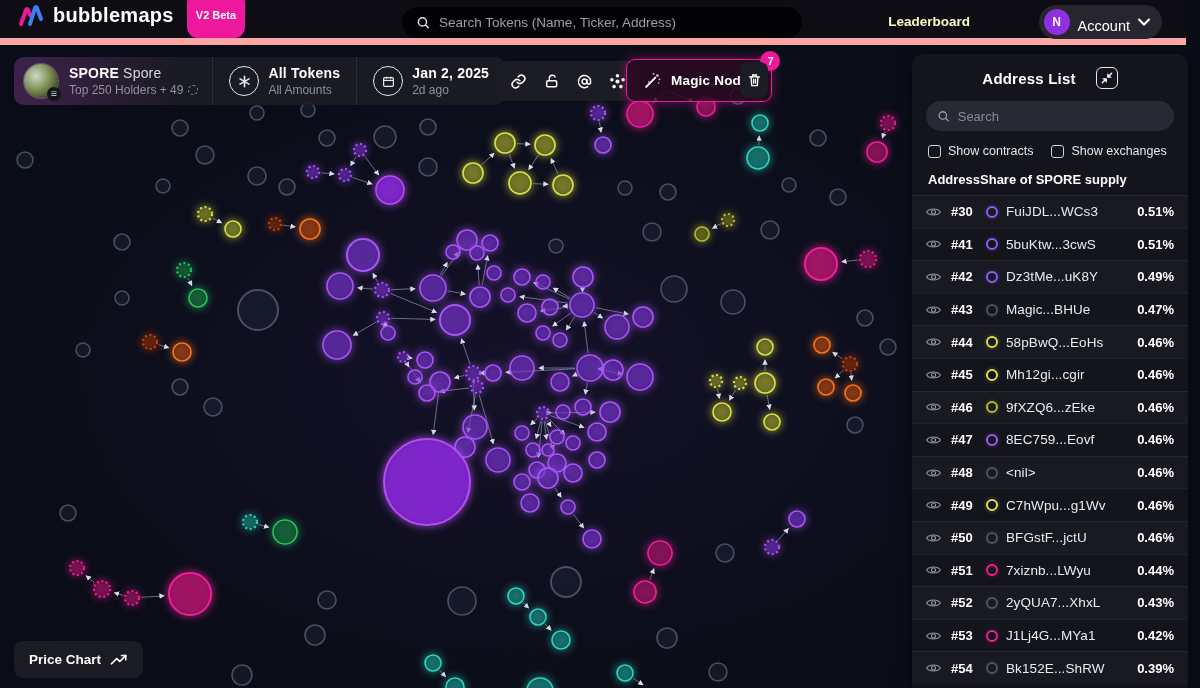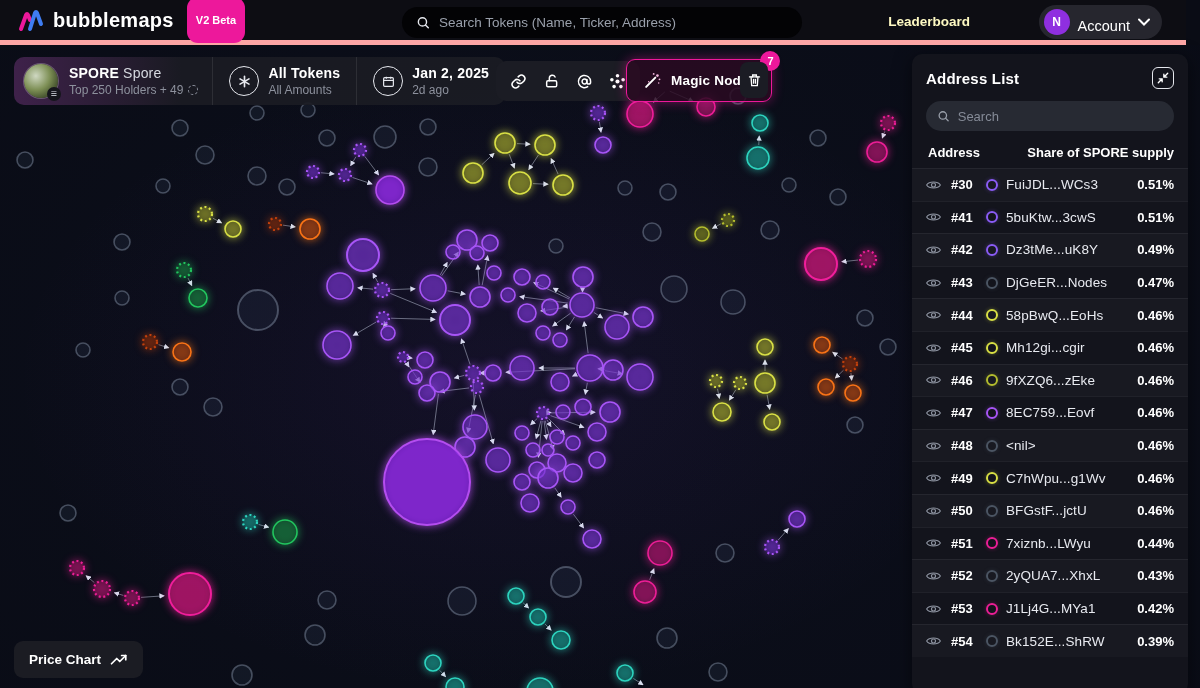--- a/index.html
+++ b/index.html
@@ -1,21 +1,21 @@
 <!DOCTYPE html>
 <html><head>
 <meta charset="utf-8">
 <style>
   * { margin:0; padding:0; box-sizing:border-box; }
   html,body { width:1200px; height:688px; overflow:hidden; background:#0a0c15;
     font-family:"Liberation Sans", sans-serif; color:#fff; }
 
   
   #topbar { position:absolute; left:0; top:0; width:1186px; height:45px; background:#0d0d13;
-    border-bottom:5px solid #fca5a5; z-index:10; display:flex; align-items:center; }
+    border-bottom:7px solid #fca5a5; z-index:10; display:flex; align-items:flex-end; }
   #logo-wrap { display:flex; align-items:center; gap:9px; margin-left:18px; }
   #logo-text { font-size:20px; font-weight:700; letter-spacing:.3px; }
   #beta-badge { background:#ed189b; color:#fff; font-size:11px; font-weight:700;
     padding:17px 9px; border-radius:11px; margin-left:4px; }
   #token-search { position:absolute; left:402px; top:7px; width:400px; height:31px;
     background:#030305; border-radius:17px; display:flex; align-items:center; padding:0 14px; gap:9px; }
   #token-search input { background:transparent; border:none; outline:none; color:#cfd3dc;
     font-size:13.5px; width:100%; font-family:"Liberation Sans", sans-serif; }
   #token-search input::placeholder { color:#9aa0ab; }
   #leaderboard-link { position:absolute; right:216px; top:14px; color:#fef9c3; font-size:13.5px; font-weight:700; }
@@ -64,34 +64,34 @@
     border-radius:8px; display:flex; align-items:center; justify-content:center; z-index:5; cursor:pointer; }
 
   
   #price-chart-btn { position:absolute; left:14px; top:641px; height:37px; background:#1b1c23;
     border-radius:9px; display:flex; align-items:center; gap:9px; padding:0 15px; z-index:5; cursor:pointer;text-align:center; }
   #price-chart-label { font-size:13.5px; font-weight:700; }
 
   
   #panel { position:absolute; left:912px; top:54px; width:276px; height:640px; background:#13141c;
     border-radius:10px; z-index:6; padding:13px 0 0 0; box-shadow:0 4px 18px rgba(0,0,0,.5); }
-  #panel-head { display:flex; align-items:center; justify-content:space-between; padding:0 14px;gap:20px; }
+  #panel-head { display:flex; align-items:center; justify-content:center; padding:0 14px;gap:20px; }
   #panel-title { font-size:15px; font-weight:700; letter-spacing:.2px; }
   #panel-collapse { width:22px; height:22px; border:1.5px solid #e6e8ee; border-radius:6px;
     display:flex; align-items:center; justify-content:center; cursor:pointer; }
   #panel-search { margin:12px 14px 0 14px; height:30px; background:#272a33; border-radius:16px;
     display:flex; align-items:center; gap:8px; padding:0 11px; }
   #panel-search input { background:transparent; border:none; outline:none; color:#cfd3dc; font-size:13px;
     width:100%; font-family:"Liberation Sans", sans-serif; }
   #panel-search input::placeholder { color:#858b97; }
   #panel-checks { display:flex; align-items:center; gap:18px; margin:13px 14px 0 16px; }
   .checkrow { display:flex; align-items:center; gap:7px; cursor:pointer; }
   .checkbox { width:13px; height:13px; border:1.5px solid #cdd2da; border-radius:3px; }
   .checklabel { font-size:12.5px; color:#e3e6ec; }
-  #panel-cols { display:flex; justify-content:space-between; margin:14px 14px 8px 16px; }
+  #panel-cols { display:flex; margin:14px 14px 8px 16px; }
   .colhead { font-size:13px; font-weight:700; }
   #address-rows { }
   .arow { height:32.6px; display:flex; align-items:center; padding:0 14px 0 14px;
     border-top:1px solid rgba(255,255,255,.06); cursor:pointer; }
   .arow:nth-child(odd) { background:rgba(255,255,255,.025); }
   .eye { width:16px; display:flex; margin-right:9px; }
   .rank { font-size:13px; font-weight:700; width:33px; }
   .ring { width:12px; height:12px; border-radius:50%; border:2.5px solid #888; margin:0 8px 0 2px; flex:0 0 auto; }
   .addr { font-size:13.5px; color:#e8eaf0; flex:1; letter-spacing:.1px; }
   .pct { font-size:13px; font-weight:700; text-align:right; }
@@ -510,20 +510,30 @@
       </svg>
     </span>
   </div>
   <div id="panel-search">
     <svg width="14" height="14" viewBox="0 0 24 24">
       <circle cx="11" cy="11" r="7" stroke="#9aa0ab" stroke-width="2.4" fill="none"></circle>
       <line x1="16.5" y1="16.5" x2="21" y2="21" stroke="#9aa0ab" stroke-width="2.4" stroke-linecap="round"></line>
     </svg>
     <input placeholder="Search" style="">
   </div>
+  <div id="panel-checks">
+    <span class="checkrow">
+      <span class="checkbox"></span>
+      <span class="checklabel">Show contracts</span>
+    </span>
+    <span class="checkrow">
+      <span class="checkbox"></span>
+      <span class="checklabel">Show exchanges</span>
+    </span>
+  </div>
   <div id="panel-cols">
     <span class="colhead">Address</span>
     <span class="colhead">Share of SPORE supply</span>
   </div>
   <div id="address-rows">
       <div class="arow">
         <span class="eye">
           <svg width="15" height="12" viewBox="0 0 24 18" fill="none" stroke="#8d93a0" stroke-width="1.8">
             <path d="M1 9 C5 2.5 19 2.5 23 9 C19 15.5 5 15.5 1 9 z"></path>
             <circle cx="12" cy="9" r="3.2"></circle>
@@ -560,21 +570,21 @@
       </div>
       <div class="arow">
         <span class="eye">
           <svg width="15" height="12" viewBox="0 0 24 18" fill="none" stroke="#8d93a0" stroke-width="1.8">
             <path d="M1 9 C5 2.5 19 2.5 23 9 C19 15.5 5 15.5 1 9 z"></path>
             <circle cx="12" cy="9" r="3.2"></circle>
           </svg>
         </span>
         <span class="rank">#43</span>
         <span class="ring" style="border-color:#4b5563;box-shadow:0 0 4px #4b556355"></span>
-        <span class="addr">DjGeER...Nodes</span>
+        <span class="addr">Magic...BHUe</span>
         <span class="pct">0.47%</span>
       </div>
       <div class="arow">
         <span class="eye">
           <svg width="15" height="12" viewBox="0 0 24 18" fill="none" stroke="#8d93a0" stroke-width="1.8">
             <path d="M1 9 C5 2.5 19 2.5 23 9 C19 15.5 5 15.5 1 9 z"></path>
             <circle cx="12" cy="9" r="3.2"></circle>
           </svg>
         </span>
         <span class="rank">#44</span>

